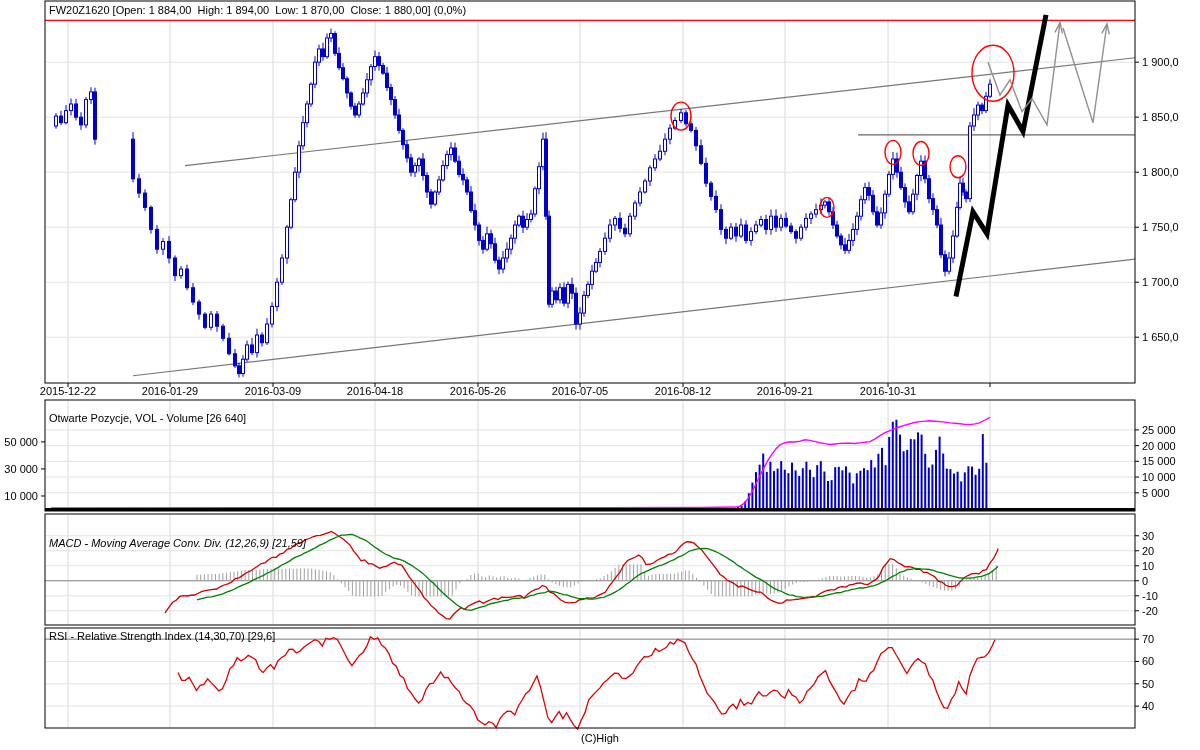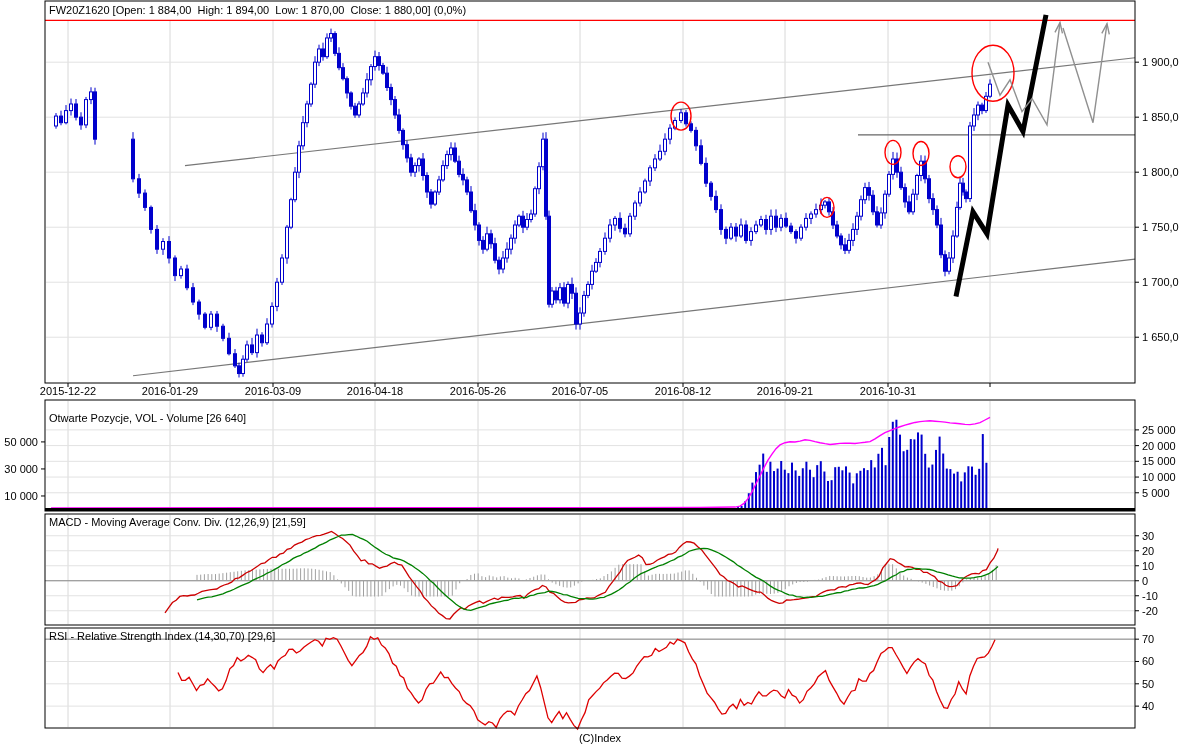--- a/index.html
+++ b/index.html
@@ -1063,16 +1063,16 @@
       <polyline points="165,612.8823549671099 168.7,607.742350489978 172.39999999999998,602.5703462863734 176.09999999999997,600.1788480793766 179.79999999999995,596.4559622227273 183.49999999999994,595.6032803386851 187.19999999999993,596.0034508791473 190.89999999999992,595.2567640618654 194.5999999999999,595.0136580263992 198.2999999999999,593.2899571130984 201.9999999999999,591.3799205276882 205.69999999999987,590.5374376656808 209.39999999999986,589.8468648266455 213.09999999999985,589.3548349471298 216.79999999999984,588.9940123039996 220.49999999999983,586.5421950678603 224.19999999999982,584.9974305392623 227.8999999999998,583.8937808267948 231.5999999999998,582.1258876586102 235.29999999999978,578.5994329610404 238.99999999999977,577.7749364308723 242.69999999999976,575.3776728033439 246.39999999999975,572.7753524953275 250.09999999999974,571.183627744805 253.79999999999973,568.7395602522711 257.4999999999997,566.294099412556 261.1999999999997,563.5958911473952 264.8999999999997,562.7950911988506 268.5999999999997,559.7695041924455 272.29999999999967,557.320716989873 275.99999999999966,557.2592828299794 279.69999999999965,554.212350788055 283.39999999999964,553.1959717422238 287.0999999999996,549.3479756481249 290.7999999999996,548.4957771915247 294.4999999999996,545.0980320836652 298.1999999999996,543.3308797376029 301.8999999999996,542.0741136842119 305.59999999999957,539.6994583519585 309.29999999999956,538.4931858866478 312.99999999999955,536.7674456623733 316.69999999999953,535.6480280651189 320.3999999999995,535.3296569980604 324.0999999999995,534.1850564998576 327.7999999999995,532.873371108682 331.4999999999995,531.4851194970496 335.1999999999995,533.7580856083296 338.89999999999947,536.4516253209028 342.59999999999945,538.4742682250782 346.29999999999944,541.6735565694246 349.99999999999943,545.1111121793152 353.6999999999994,551.1312503197978 357.3999999999994,555.6510170735348 361.0999999999994,560.8706799810088 364.7999999999994,559.8626475240208 368.4999999999994,563.7632950743031 372.19999999999936,563.8023229901521 375.89999999999935,566.0950558699141 379.59999999999934,568.196562997671 383.29999999999933,566.8513877186272 386.9999999999993,566.1630523001021 390.6999999999993,563.6751110232378 394.3999999999993,562.1652450464719 398.0999999999993,564.4187146475767 401.7999999999993,565.1203471577548 405.49999999999926,570.971227164353 409.19999999999925,576.9332467728254 412.89999999999924,581.7110659028799 416.5999999999992,586.6016940470455 420.2999999999992,591.0832809741801 423.9999999999992,597.5046796377205 427.6999999999992,601.1598014868786 431.3999999999992,605.9187397345523 435.09999999999917,609.0050850116284 438.79999999999916,613.3425106825665 442.49999999999915,615.640279724204 446.19999999999914,618.6730410340616 449.8999999999991,618.9747309697101 453.5999999999991,614.2941615460215 457.2999999999991,610.7683788816657 460.9999999999991,607.7566988815737 464.6999999999991,609.1831632182838 468.39999999999907,606.0103646772479 472.09999999999906,604.0947646972639 475.79999999999905,602.3447213555049 479.49999999999903,601.0400904379316 483.199999999999,603.3215698876211 486.899999999999,601.3511010313356 490.599999999999,599.7501752508075 494.299999999999,598.1136452340032 497.999999999999,599.5938811671958 501.69999999999897,597.1081013672841 505.39999999999895,597.29655118562 509.09999999999894,597.449435690788 512.7999999999989,596.8361247194701 516.499999999999,595.8861990170918 520.199999999999,595.5369480131137 523.8999999999991,598.3785177749279 527.5999999999991,594.1177361570026 531.2999999999992,591.4352032230715 534.9999999999992,589.5703423288747 538.6999999999992,588.7363586930562 542.3999999999993,585.4596066258706 546.0999999999993,586.9526131821178 549.7999999999994,592.112262138411 553.4999999999994,593.3391877749211 557.1999999999995,596.8077560612388 560.8999999999995,600.0507364263656 564.5999999999996,602.1254329913983 568.2999999999996,602.8194566575072 571.9999999999997,602.6185288507083 575.6999999999997,602.3792784039822 579.3999999999997,599.7288676671716 583.0999999999998,599.4743084938261 586.7999999999998,598.0025198552426 590.4999999999999,598.1308111866026 594.1999999999999,597.9326886681595 597.9,595.5549488054763 601.6,593.9547779590332 605.3000000000001,592.3018984904238 609.0000000000001,586.3470467196136 612.7000000000002,581.724387874553 616.4000000000002,576.6828889412918 620.1000000000003,571.8219620175162 623.8000000000003,565.0424369572949 627.5000000000003,560.4803881132913 631.2000000000004,558.8315962353045 634.9000000000004,557.2588717871749 638.6000000000005,555.0822630226384 642.3000000000005,557.7855913715423 646.0000000000006,564.5722683708774 649.7000000000006,564.2581950792178 653.4000000000007,562.9939345557916 657.1000000000007,560.2022186044677 660.8000000000008,558.4344150033393 664.5000000000008,556.8347399429792 668.2000000000008,554.4627325348551 671.9000000000009,553.9902679845104 675.6000000000009,552.0358848238008 679.300000000001,547.4476453579622 683.000000000001,544.040419966325 686.7000000000011,541.7636097203645 690.4000000000011,542.0134871533527 694.1000000000012,543.1697602803653 697.8000000000012,546.7156532173859 701.5000000000013,549.6595106857027 705.2000000000013,554.7293227037079 708.9000000000013,559.4640283477629 712.6000000000014,564.158567954363 716.3000000000014,568.8809489830059 720.0000000000015,574.4382347015504 723.7000000000015,576.6784174987305 727.4000000000016,580.5435018673609 731.1000000000016,581.8199429946986 734.8000000000017,583.9641252862009 738.5000000000017,586.989218765603 742.2000000000018,585.9093173297823 745.9000000000018,587.5437583950875 749.6000000000018,589.2940781009099 753.3000000000019,590.9645239762065 757.0000000000019,591.9856848164262 760.700000000002,592.0813328438797 764.400000000002,594.9177227965076 768.1000000000021,598.4155296607221 771.8000000000021,600.7277102676056 775.5000000000022,602.0806963795661 779.2000000000022,603.443339139773 782.9000000000023,602.8719717689429 786.6000000000023,600.0034765451902 790.3000000000023,600.030973452906 794.0000000000024,599.7187436224687 797.7000000000024,599.2672870220555 801.4000000000025,598.6252752523843 805.1000000000025,598.1192696037938 808.8000000000026,597.5002169250967 812.5000000000026,596.5831206899802 816.2000000000027,596.3246620970273 819.9000000000027,593.7569933464388 823.6000000000028,591.9131226878891 827.3000000000028,590.5043795970022 831.0000000000028,589.9509947984272 834.7000000000029,589.8097388776772 838.4000000000029,587.3738682488671 842.100000000003,586.5411523692535 845.800000000003,587.0763121583375 849.5000000000031,584.9315568090525 853.2000000000031,584.4778609861936 856.9000000000032,583.2544331388427 860.6000000000032,582.849403918372 864.3000000000033,584.1703784912393 868.0000000000033,584.4605065097529 871.7000000000033,581.9574848977201 875.4000000000034,579.855598971396 879.1000000000034,576.073288713477 882.8000000000035,567.9349528910029 886.5000000000035,563.4694807245974 890.2000000000036,558.7176120688947 893.9000000000036,559.5986999968748 897.6000000000037,562.5382901578645 901.3000000000037,564.3789519668745 905.0000000000038,566.8674168571458 908.7000000000038,566.7024101350638 912.4000000000038,567.3827768365882 916.1000000000039,569.2354430118148 919.8000000000039,569.0447076421045 923.500000000004,572.4674500897487 927.200000000004,572.3679156172466 930.9000000000041,574.7473421988311 934.6000000000041,576.5770217024478 938.3000000000042,581.162719090855 942.0000000000042,582.0841717118591 945.7000000000043,585.2682701837733 949.4000000000043,586.7027642364906 953.1000000000043,586.4026016495513 956.8000000000044,585.688067714011 960.5000000000044,581.3576118886837 964.2000000000045,577.70178398708 967.9000000000045,575.5567228404597 971.6000000000046,573.9481933404858 975.3000000000046,573.3596528051863 979.0000000000047,573.8983380061042 982.7000000000047,570.5378873118988 986.4000000000048,569.6726599018801 990.1000000000048,562.9237157869183 993.8000000000048,558.2277413517547 997.5000000000049,550.6130864412179 998,548.35" fill="none" stroke="#CC0000" stroke-width="1.3"></polyline>
       <polyline points="197,599.8444941496306 200.7,598.8088289124521 204.39999999999998,597.8018705000761 208.09999999999997,597.1498548419485 211.79999999999995,596.9560729982638 215.49999999999994,595.7752198410293 219.19999999999993,594.8118993662204 222.89999999999992,593.7717273140912 226.5999999999999,592.0468714686657 230.2999999999999,590.881249683162 233.9999999999999,589.2601064527139 237.69999999999987,587.3449114519326 241.39999999999986,585.7179632509171 245.09999999999985,584.1397619549266 248.79999999999984,582.6843774882037 252.49999999999983,580.4241221370296 256.1999999999998,578.6579788929246 259.8999999999998,577.0031316156962 263.5999999999998,575.3758155907618 267.2999999999998,573.0385808717882 270.9999999999998,571.5115044311625 274.69999999999976,569.3647494412776 278.39999999999975,567.3232901022785 282.09999999999974,564.7788207370411 285.7999999999997,563.0982839537958 289.4999999999997,561.1206811789822 293.1999999999997,558.4128712499844 296.8999999999997,556.6032207411694 300.5999999999997,555.2980948377923 304.29999999999967,553.0459158521511 307.99999999999966,551.6606300818885 311.69999999999965,549.6659972015184 315.39999999999964,547.8283271519542 319.0999999999996,545.3464211765358 322.7999999999996,543.7854610678902 326.4999999999996,542.1040977902833 330.1999999999996,539.7856623429284 333.8999999999996,538.2973485007491 337.59999999999957,536.7678855333105 341.29999999999956,535.1273358252112 344.99999999999955,535.1627878742527 348.69999999999953,534.6001769870903 352.3999999999995,534.3925483966711 356.0999999999995,536.0333601220967 359.7999999999995,537.7865711658055 363.4999999999995,539.4226895977246 367.1999999999995,541.2904037352969 370.89999999999947,544.3207634903054 374.59999999999945,546.9961103404389 378.29999999999944,549.3599704695578 381.99999999999943,551.9354184061452 385.6999999999994,554.2726977997634 389.3999999999994,555.7070351783293 393.0999999999994,557.8192184099764 396.7999999999994,558.7534555303222 400.4999999999994,559.6806532985402 404.19999999999936,561.1676734295256 407.89999999999935,563.3959570532927 411.59999999999934,565.3253785835731 415.29999999999933,568.0363035096855 418.9999999999993,570.4492577400722 422.6999999999993,573.3794392604395 426.3999999999993,576.6005837794423 430.0999999999993,580.41101955481 433.7999999999993,583.4410927313365 437.49999999999926,587.4916082043648 441.19999999999925,591.2095031290198 444.89999999999924,594.6706615250398 448.5999999999992,598.0500994676647 452.2999999999992,601.0752420813355 455.9999999999992,604.191192936279 459.6999999999992,606.6778509725146 463.3999999999992,608.9513016920081 467.09999999999917,609.817350247175 470.79999999999916,610.4067352826577 474.49999999999915,609.0209543320447 478.19999999999914,607.9932248389381 481.8999999999991,606.7981984397433 485.5999999999991,605.7889178601584 489.2999999999991,604.1552894598618 492.9999999999991,603.2511528017263 496.6999999999991,602.4052197294301 500.39999999999907,601.5360934012238 504.09999999999906,600.593040224544 507.79999999999905,600.2381655362858 511.49999999999903,598.8794827347074 515.199999999999,598.171923133945 518.8999999999991,598.3122477150123 522.5999999999991,597.471555001732 526.2999999999992,597.5792542282807 529.9999999999992,595.7087486987805 533.6999999999992,595.1046052592873 537.3999999999993,593.638245820669 541.0999999999993,593.1198255971397 544.7999999999994,592.5414623236488 548.4999999999994,591.089197975096 552.1999999999995,591.5029008117416 555.8999999999995,592.1960108402493 559.5999999999996,593.2522397382312 563.2999999999996,594.580276857483 566.9999999999997,594.9610995493806 570.6999999999997,596.3872179152484 574.3999999999997,597.3344254761003 578.0999999999998,598.3152815078384 581.7999999999998,598.6515250154163 585.4999999999999,598.60389867357 589.1999999999999,598.9929489593302 592.9,599.1697012825647 596.6,598.5599587249577 600.3000000000001,597.5631138017485 604.0000000000001,597.2925963608068 607.7000000000002,595.5330114592512 611.4000000000002,594.0617209334351 615.1000000000003,592.1574735766617 618.8000000000003,590.0421390026461 622.5000000000003,587.3857106927649 626.2000000000004,584.3108286589214 629.9000000000004,581.9445250931411 633.6000000000005,578.8033453256701 637.3000000000005,575.9541852607948 641.0000000000006,573.6581625221206 644.7000000000006,572.0423179813632 648.4000000000007,570.3859429771009 652.1000000000007,568.5513854069196 655.8000000000008,567.0834752465664 659.5000000000008,565.5086313726371 663.2000000000008,564.647765508966 666.9000000000009,562.8015389237426 670.6000000000009,560.9850390321747 674.300000000001,559.6051459823389 678.000000000001,557.1855799142629 681.7000000000011,555.7908439341846 685.4000000000011,553.7286017143867 689.1000000000012,551.2401660870466 692.8000000000012,550.0514886558292 696.5000000000013,549.2019645058682 700.2000000000013,548.6985361673227 703.9000000000013,548.3859049919281 707.6000000000014,548.6885903248867 711.3000000000014,549.9164365285113 715.0000000000015,551.4421893233409 718.7000000000015,553.0062790151064 722.4000000000016,555.1102492931996 726.1000000000016,557.3108475416873 729.8000000000017,559.6724988619378 733.5000000000017,561.8650528694342 737.2000000000018,565.0673491219172 740.9000000000018,567.1745094070776 744.6000000000018,569.6790763857272 748.3000000000019,572.0280245686886 752.0000000000019,574.6604484179113 755.700000000002,577.1146435185401 759.400000000002,578.8201271326154 763.1000000000021,580.8277832787772 766.8000000000021,583.5280768967397 770.5000000000022,586.1375301361445 774.2000000000022,588.3068456793835 777.9000000000023,590.089143161191 781.6000000000023,591.5087418074003 785.3000000000023,593.3748645448732 789.0000000000024,594.7789336584864 792.7000000000024,595.1609652705108 796.4000000000025,596.5744529694146 800.1000000000025,596.846550442495 803.8000000000026,597.637686160403 807.5000000000026,597.0557920382465 811.2000000000027,597.3837424867473 814.9000000000027,596.8943118220157 818.6000000000028,596.3589807923948 822.3000000000028,596.3633260002543 826.0000000000028,595.4254346760545 829.7000000000029,594.2882080524984 833.4000000000029,593.6613429968622 837.100000000003,592.7566560006328 840.800000000003,592.5300472931142 844.5000000000031,591.0311995614103 848.2000000000031,590.684735615441 851.9000000000032,589.4521172303497 855.6000000000032,588.941017754717 859.3000000000033,587.9360779136467 863.0000000000033,588.0126192090163 866.7000000000033,587.3617680182081 870.4000000000034,586.4037095159559 874.1000000000034,585.6181105051918 877.8000000000035,584.3491252650844 881.5000000000035,582.3415615944816 885.2000000000036,580.9494913273696 888.9000000000036,578.6456101912388 892.6000000000037,576.4228836265736 896.3000000000037,574.7823611430108 900.0000000000038,572.0559647357157 903.7000000000038,571.3844958278656 907.4000000000038,569.4791289028537 911.1000000000039,569.3364245765708 914.8000000000039,568.4858079950023 918.500000000004,568.6022248019376 922.200000000004,569.0966803913882 925.9000000000041,569.1421506380539 929.6000000000041,569.5011162153652 933.3000000000042,570.3448302837483 937.0000000000042,571.8962810932634 940.7000000000043,572.6480175260449 944.4000000000043,573.5848283446797 948.1000000000043,574.8535582332161 951.8000000000044,575.9734422421387 955.5000000000044,576.9339660548824 959.2000000000045,577.7959435605693 962.9000000000045,578.0182593667935 966.6000000000046,578.1309848204537 970.3000000000046,578.2014483431053 974.0000000000047,577.6897004856058 977.7000000000047,576.8350054524511 981.4000000000048,576.3767478022569 985.1000000000048,575.0685850763088 988.8000000000048,573.7349561181013 992.5000000000049,571.1507215860252 996.2000000000049,568.0738065907773 998,566.5" fill="none" stroke="#008000" stroke-width="1.3"></polyline>
       <polyline points="178,672.4962522566714 181.7,680.2854045244122 185.39999999999998,680.3670357936123 189.09999999999997,677.3215808177914 192.79999999999995,683.7170706859865 196.49999999999994,690.4444917674033 200.19999999999993,685.2428812740724 203.89999999999992,684.4206150153886 207.5999999999999,678.8236503112294 211.2999999999999,682.9116178834016 214.9999999999999,686.5286139009888 218.69999999999987,690.834699612396 222.39999999999986,688.7256549581233 226.09999999999985,680.5875694901056 229.79999999999984,668.7479674082623 233.49999999999983,665.574230898281 237.19999999999982,657.6256039177017 240.8999999999998,660.8738057668152 244.5999999999998,658.7689120805145 248.29999999999978,655.2076439433869 251.99999999999977,657.3131405949125 255.69999999999976,659.7311915002877 259.39999999999975,668.9209226948623 263.09999999999974,672.6309694142349 266.7999999999997,667.8810122783358 270.4999999999997,664.6564362715375 274.1999999999997,668.9540994075098 277.8999999999997,660.9470755122207 281.5999999999997,657.399179349217 285.29999999999967,655.2418427081873 288.99999999999966,649.4024938905046 292.69999999999965,649.2202805499857 296.39999999999964,653.055168221568 300.0999999999996,651.0385653799037 303.7999999999996,647.3623838399686 307.4999999999996,644.4724786219216 311.1999999999996,642.0107402221806 314.8999999999996,639.6208598478408 318.59999999999957,641.2817426812106 322.29999999999956,646.0119040541827 325.99999999999955,638.2323369915282 329.69999999999953,639.3203680622465 333.3999999999995,637.6210266660024 337.0999999999995,639.2706473395243 340.7999999999995,645.7636382800476 344.4999999999995,652.9723638708757 348.1999999999995,660.3418777823928 351.89999999999947,665.7145628892422 355.59999999999945,660.6361197767134 359.29999999999944,655.4359178614355 362.99999999999943,652.4583979699929 366.6999999999994,646.3894460830297 370.3999999999994,636.8180075368116 374.0999999999994,639.3783280256674 377.7999999999994,637.7481742758896 381.4999999999994,644.9495975631771 385.19999999999936,647.9976474787613 388.89999999999935,653.5948488958965 392.59999999999934,663.3341255120097 396.29999999999933,666.1672916220056 399.9999999999993,675.5110044977398 403.6999999999993,677.9551251893079 407.3999999999993,688.462085796483 411.0999999999993,692.8533886040665 414.7999999999993,698.4887085735187 418.49999999999926,702.947184540868 422.19999999999925,699.6130436297119 425.89999999999924,689.5110739135704 429.5999999999992,683.9485448612643 433.2999999999992,683.2462885220565 436.9999999999992,677.6473367190895 440.6999999999992,671.9804707320045 444.3999999999992,677.6537302836997 448.09999999999917,677.3977279491962 451.79999999999916,683.4012963220356 455.49999999999915,687.9933063004551 459.19999999999914,691.6035617732041 462.8999999999991,699.7054568100217 466.5999999999991,703.4063379645445 470.2999999999991,705.8268575123524 473.9999999999991,710.9691730667245 477.6999999999991,719.8716854897398 481.39999999999907,722.4920280821397 485.09999999999906,724.915877593496 488.79999999999905,721.6799924279848 492.49999999999903,722.9641714541442 496.199999999999,727.4104928029348 499.899999999999,718.8081823902696 503.599999999999,714.2055884516193 507.299999999999,711.0597680574219 510.999999999999,711.4746726031683 514.699999999999,714.8821018155269 518.3999999999991,706.010325600085 522.0999999999991,700.0353185238255 525.7999999999992,693.7344714010791 529.4999999999992,690.4940542270355 533.1999999999992,683.1784213548854 536.8999999999993,675.9787258655024 540.5999999999993,687.4371591114276 544.2999999999994,702.5672218308343 547.9999999999994,717.7881745962402 551.6999999999995,722.531631194758 555.3999999999995,716.6307284031066 559.0999999999996,711.5196414864923 562.7999999999996,718.6282487933669 566.4999999999997,712.7634255480988 570.1999999999997,719.3795065341492 573.8999999999997,725.3693391796812 577.5999999999998,729.0441666638175 581.2999999999998,719.9349633810388 584.9999999999999,712.6693939777134 588.6999999999999,699.7965726897353 592.4,695.7900109062031 596.1,691.6074050969526 599.8000000000001,688.1468679670363 603.5000000000001,682.8584208001296 607.2000000000002,679.8994708493793 610.9000000000002,676.2014775136672 614.6000000000003,673.2149941348843 618.3000000000003,673.2926350350175 622.0000000000003,678.1698392455563 625.7000000000004,678.4657126005541 629.4000000000004,676.1038975537757 633.1000000000005,672.9212861956148 636.8000000000005,666.0094750727034 640.5000000000006,661.1917330424008 644.2000000000006,656.7297083569316 647.9000000000007,656.8851752846065 651.6000000000007,655.2622555036687 655.3000000000008,648.5648770438794 659.0000000000008,651.5491120130577 662.7000000000008,649.5109263740145 666.4000000000009,647.3762776684322 670.1000000000009,642.0769068947026 673.800000000001,644.2521892345945 677.500000000001,639.3105826765654 681.2000000000011,640.8150205245752 684.9000000000011,642.8182793102302 688.6000000000012,651.7670711910323 692.3000000000012,658.8862311132749 696.0000000000013,663.9993633446444 699.7000000000013,675.7144634599942 703.4000000000013,684.2224686103683 707.1000000000014,693.1039958311351 710.8000000000014,697.6191287924039 714.5000000000015,702.2290284177013 718.2000000000015,708.8281027799517 721.9000000000016,714.0574474724397 725.6000000000016,713.4136096321504 729.3000000000017,707.1589329735064 733.0000000000017,704.2713214316125 736.7000000000018,708.7194158319528 740.4000000000018,699.4667852727014 744.1000000000018,705.2759146768434 747.8000000000019,702.3820832229226 751.5000000000019,703.9898324096108 755.200000000002,697.0923039359583 758.900000000002,691.8593260342468 762.6000000000021,695.9177570054522 766.3000000000021,695.8621975783793 770.0000000000022,692.5295847126088 773.7000000000022,690.0781593624343 777.4000000000023,690.9546687512329 781.1000000000023,695.7226881349304 784.8000000000023,698.0160194890333 788.5000000000024,689.5053960964776 792.2000000000024,695.1534735361996 795.9000000000025,697.0237817832175 799.6000000000025,703.1052305159934 803.3000000000026,699.6638665578969 807.0000000000026,691.2999730254162 810.7000000000027,687.9513138843889 814.4000000000027,683.5478733291988 818.1000000000028,676.7036452142785 821.8000000000028,673.4962723302938 825.5000000000028,670.6364202609241 829.2000000000029,680.406930648161 832.9000000000029,686.8469526905865 836.600000000003,693.0700030573051 840.300000000003,700.3102090816628 844.0000000000031,704.1042521114855 847.7000000000031,697.2366166470993 851.4000000000032,691.2241456271146 855.1000000000032,690.295740917964 858.8000000000033,678.847951135038 862.5000000000033,681.218468605084 866.2000000000033,681.1077782201928 869.9000000000034,673.4167042404451 873.6000000000034,670.4775404100931 877.3000000000035,661.4337156569037 881.0000000000035,653.3600073574263 884.7000000000036,650.9645251906237 888.4000000000036,647.6445132048201 892.1000000000037,647.621169688084 895.8000000000037,654.2524228789789 899.5000000000038,660.5074563143417 903.2000000000038,667.3293782749682 906.9000000000038,673.5798737742116 910.6000000000039,667.1960010326816 914.3000000000039,661.8673114653277 918.000000000004,658.7145678607201 921.700000000004,661.810227973475 925.4000000000041,663.9935457091095 929.1000000000041,675.2999168864421 932.8000000000042,680.0140303965674 936.5000000000042,691.5346715216978 940.2000000000043,700.2756292191497 943.9000000000043,707.6646949428053 947.6000000000043,708.3124669515253 951.3000000000044,699.4446329890734 955.0000000000044,694.0156836590958 958.7000000000045,681.7625370359216 962.4000000000045,689.0008234572614 966.1000000000046,693.8755226775743 969.8000000000046,675.9050658810254 973.5000000000047,666.1562035030057 977.2000000000047,658.4640269897003 980.9000000000048,657.48566937226 984.6000000000048,657.0028143592331 988.3000000000048,653.0971575262238 992.0000000000049,646.2300778484196 995,639.8303571428571" fill="none" stroke="#DD0000" stroke-width="1.3"></polyline>
       <rect x="45" y="1" width="1090" height="382" fill="none" stroke="#000" stroke-width="1"></rect>
       <rect x="45" y="400" width="1090" height="111" fill="none" stroke="#000" stroke-width="1"></rect>
       <rect x="45" y="514" width="1090" height="111" fill="none" stroke="#000" stroke-width="1"></rect>
       <rect x="45" y="628" width="1090" height="100" fill="none" stroke="#000" stroke-width="1"></rect>
     </svg>
   <div class="panel-title" style="left:49px;top:4px;">FW20Z1620 [Open: 1 884,00  High: 1 894,00  Low: 1 870,00  Close: 1 880,00] (0,0%)</div>
   <div class="panel-title" style="left:49px;top:412px;">Otwarte Pozycje, VOL - Volume [26 640]</div>
-  <div class="panel-title" style="left:49px;top:516px;">MACD - Moving Average Conv. Div. (12,26,9) [21,59]</div>
+  <div class="panel-title" style="left:49px;top:537px;font-style:italic;">MACD - Moving Average Conv. Div. (12,26,9) [21,59]</div>
   <div class="panel-title" style="left:49px;top:630px;">RSI - Relative Strength Index (14,30,70) [29,6]</div>
-  <div id="footer">(C)Index</div>
+  <div id="footer">(C)High</div>
 </div>
 
 </body></html>

